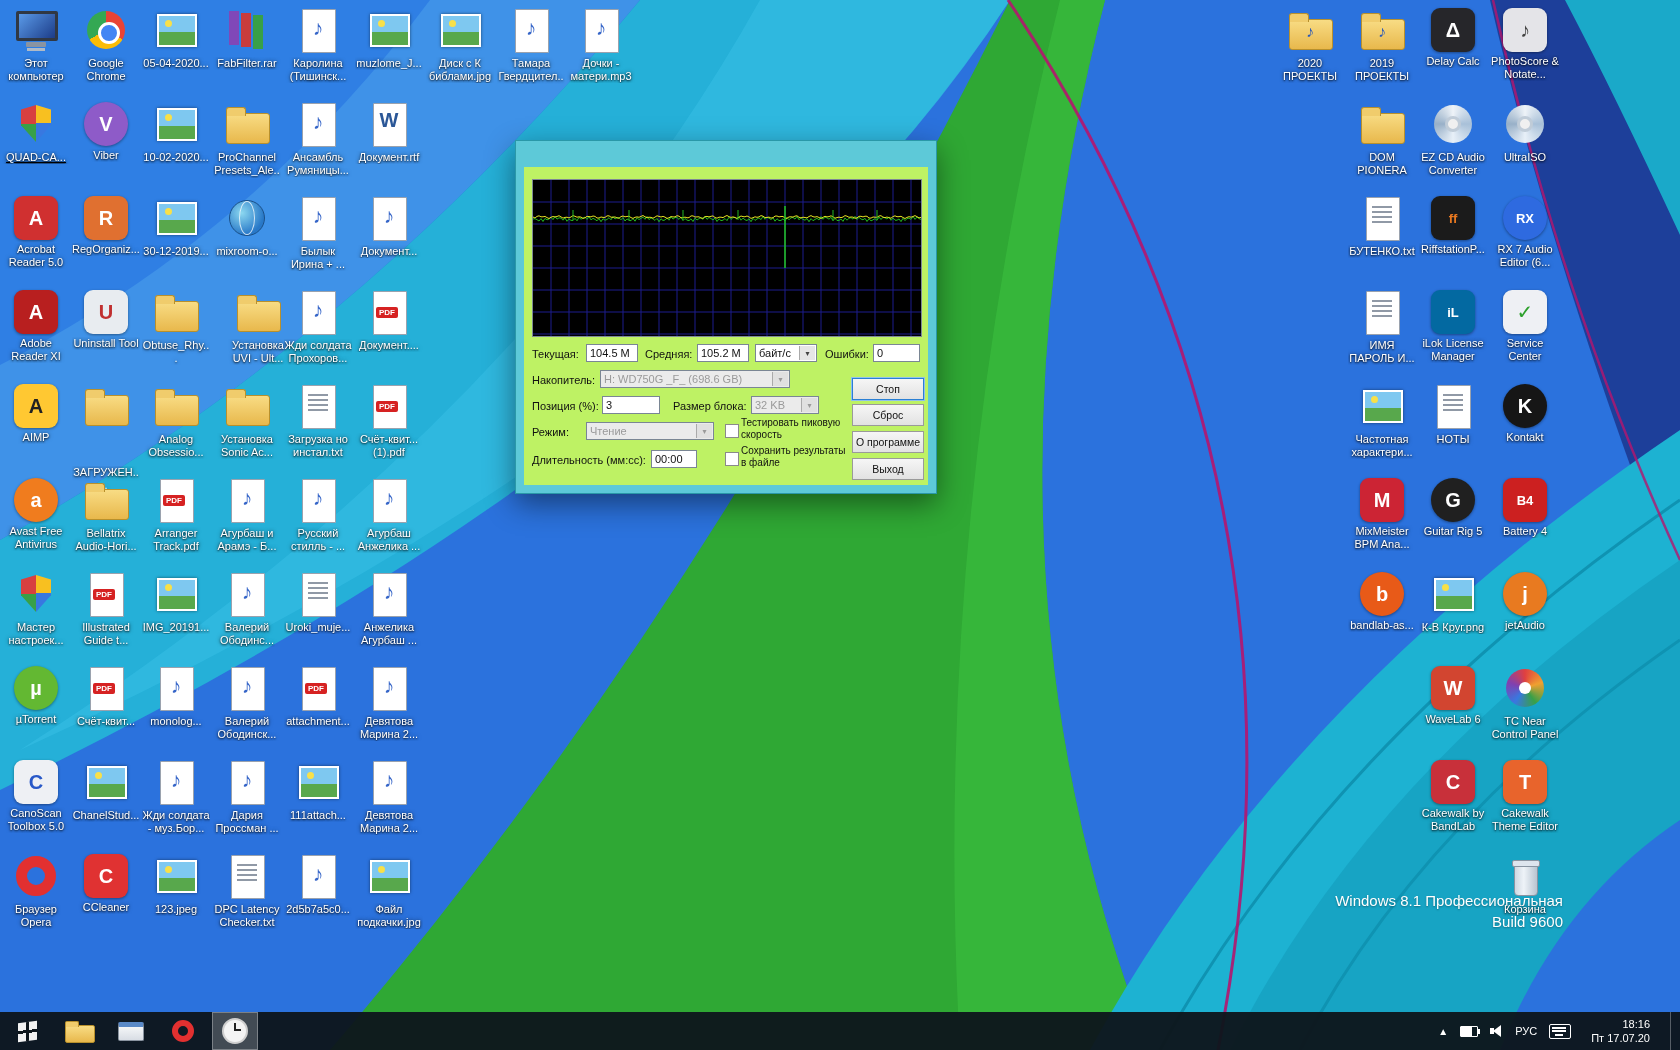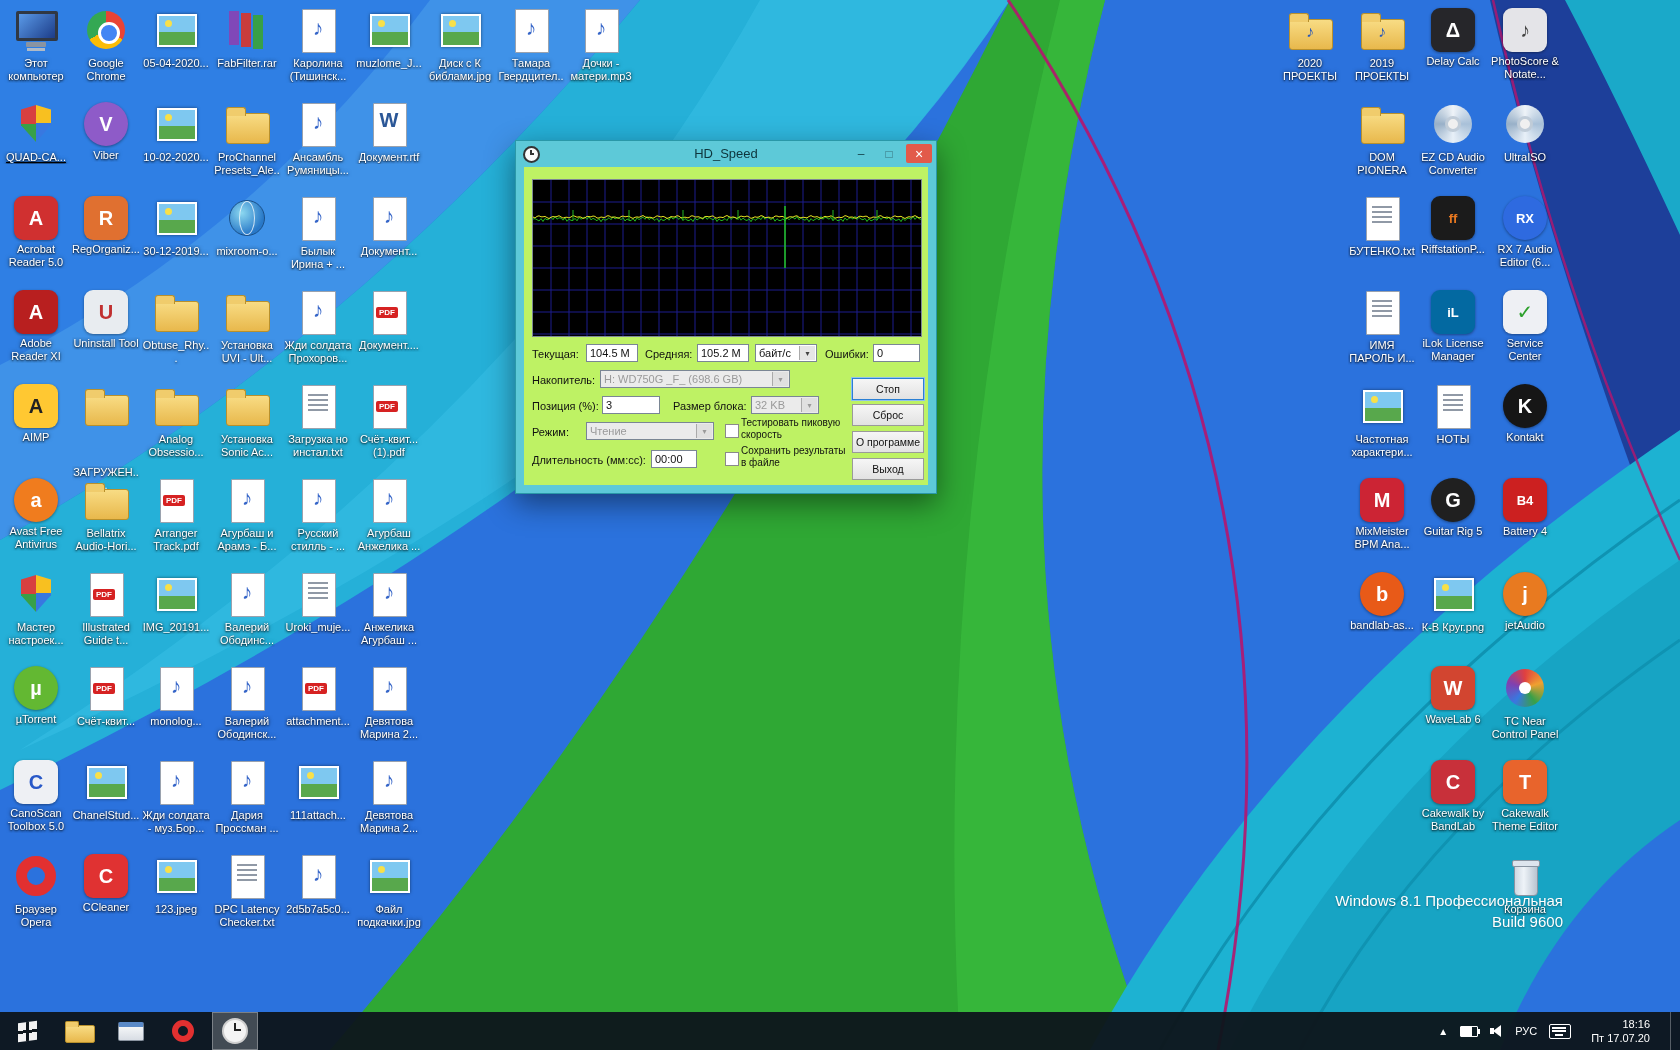--- a/index.html
+++ b/index.html
@@ -282,21 +282,21 @@
       <div class="dicon" style="left: 72px; top: 288px;">
         <div class="art k-tile" style="background: rgb(232, 236, 240);">
           <span class="glyph" style="color: rgb(192, 48, 48);">U</span>
         </div>
         <div class="dlabel">Uninstall Tool</div>
       </div>
       <div class="dicon" style="left: 142px; top: 288px;">
         <div class="art k-folder"></div>
         <div class="dlabel">Obtuse_Rhy...</div>
       </div>
-      <div class="dicon" style="left: 213px; top: 288px;">
+      <div class="dicon" style="left: 224px; top: 288px;">
         <div class="art k-folder"></div>
         <div class="dlabel">Установка UVI - Ult...</div>
       </div>
       <div class="dicon" style="left: 284px; top: 288px;">
         <div class="art k-media"></div>
         <div class="dlabel">Жди солдата Прохоров...</div>
       </div>
       <div class="dicon" style="left: 355px; top: 288px;">
         <div class="art k-pdf"></div>
         <div class="dlabel">Документ....</div>
@@ -593,27 +593,20 @@
         </div>
         <div class="dlabel">Cakewalk Theme Editor</div>
       </div>
       <div class="dicon" style="left: 1491px; top: 852px;">
         <div class="art k-trash"></div>
         <div class="dlabel">Корзина</div>
       </div>
     </div>
 
   <div class="window">
-    <div class="titlebar">
-      <div class="t-icon"></div>
-      <div class="t-title">HD_Speed</div>
-      <div class="t-btn t-min">–</div>
-      <div class="t-btn t-max">□</div>
-      <div class="t-btn t-close">×</div>
-    </div>
     <div class="client">
       <div class="graph">
         <svg id="graph" width="388" height="156">
             <line x1="18" y1="0" x2="18" y2="156" stroke="#1d1d8e" stroke-width="1"></line>
             <line x1="36" y1="0" x2="36" y2="156" stroke="#1d1d8e" stroke-width="1"></line>
             <line x1="54" y1="0" x2="54" y2="156" stroke="#1d1d8e" stroke-width="1"></line>
             <line x1="72" y1="0" x2="72" y2="156" stroke="#1d1d8e" stroke-width="1"></line>
             <line x1="90" y1="0" x2="90" y2="156" stroke="#1d1d8e" stroke-width="1"></line>
             <line x1="108" y1="0" x2="108" y2="156" stroke="#1d1d8e" stroke-width="1"></line>
             <line x1="126" y1="0" x2="126" y2="156" stroke="#1d1d8e" stroke-width="1"></line>

